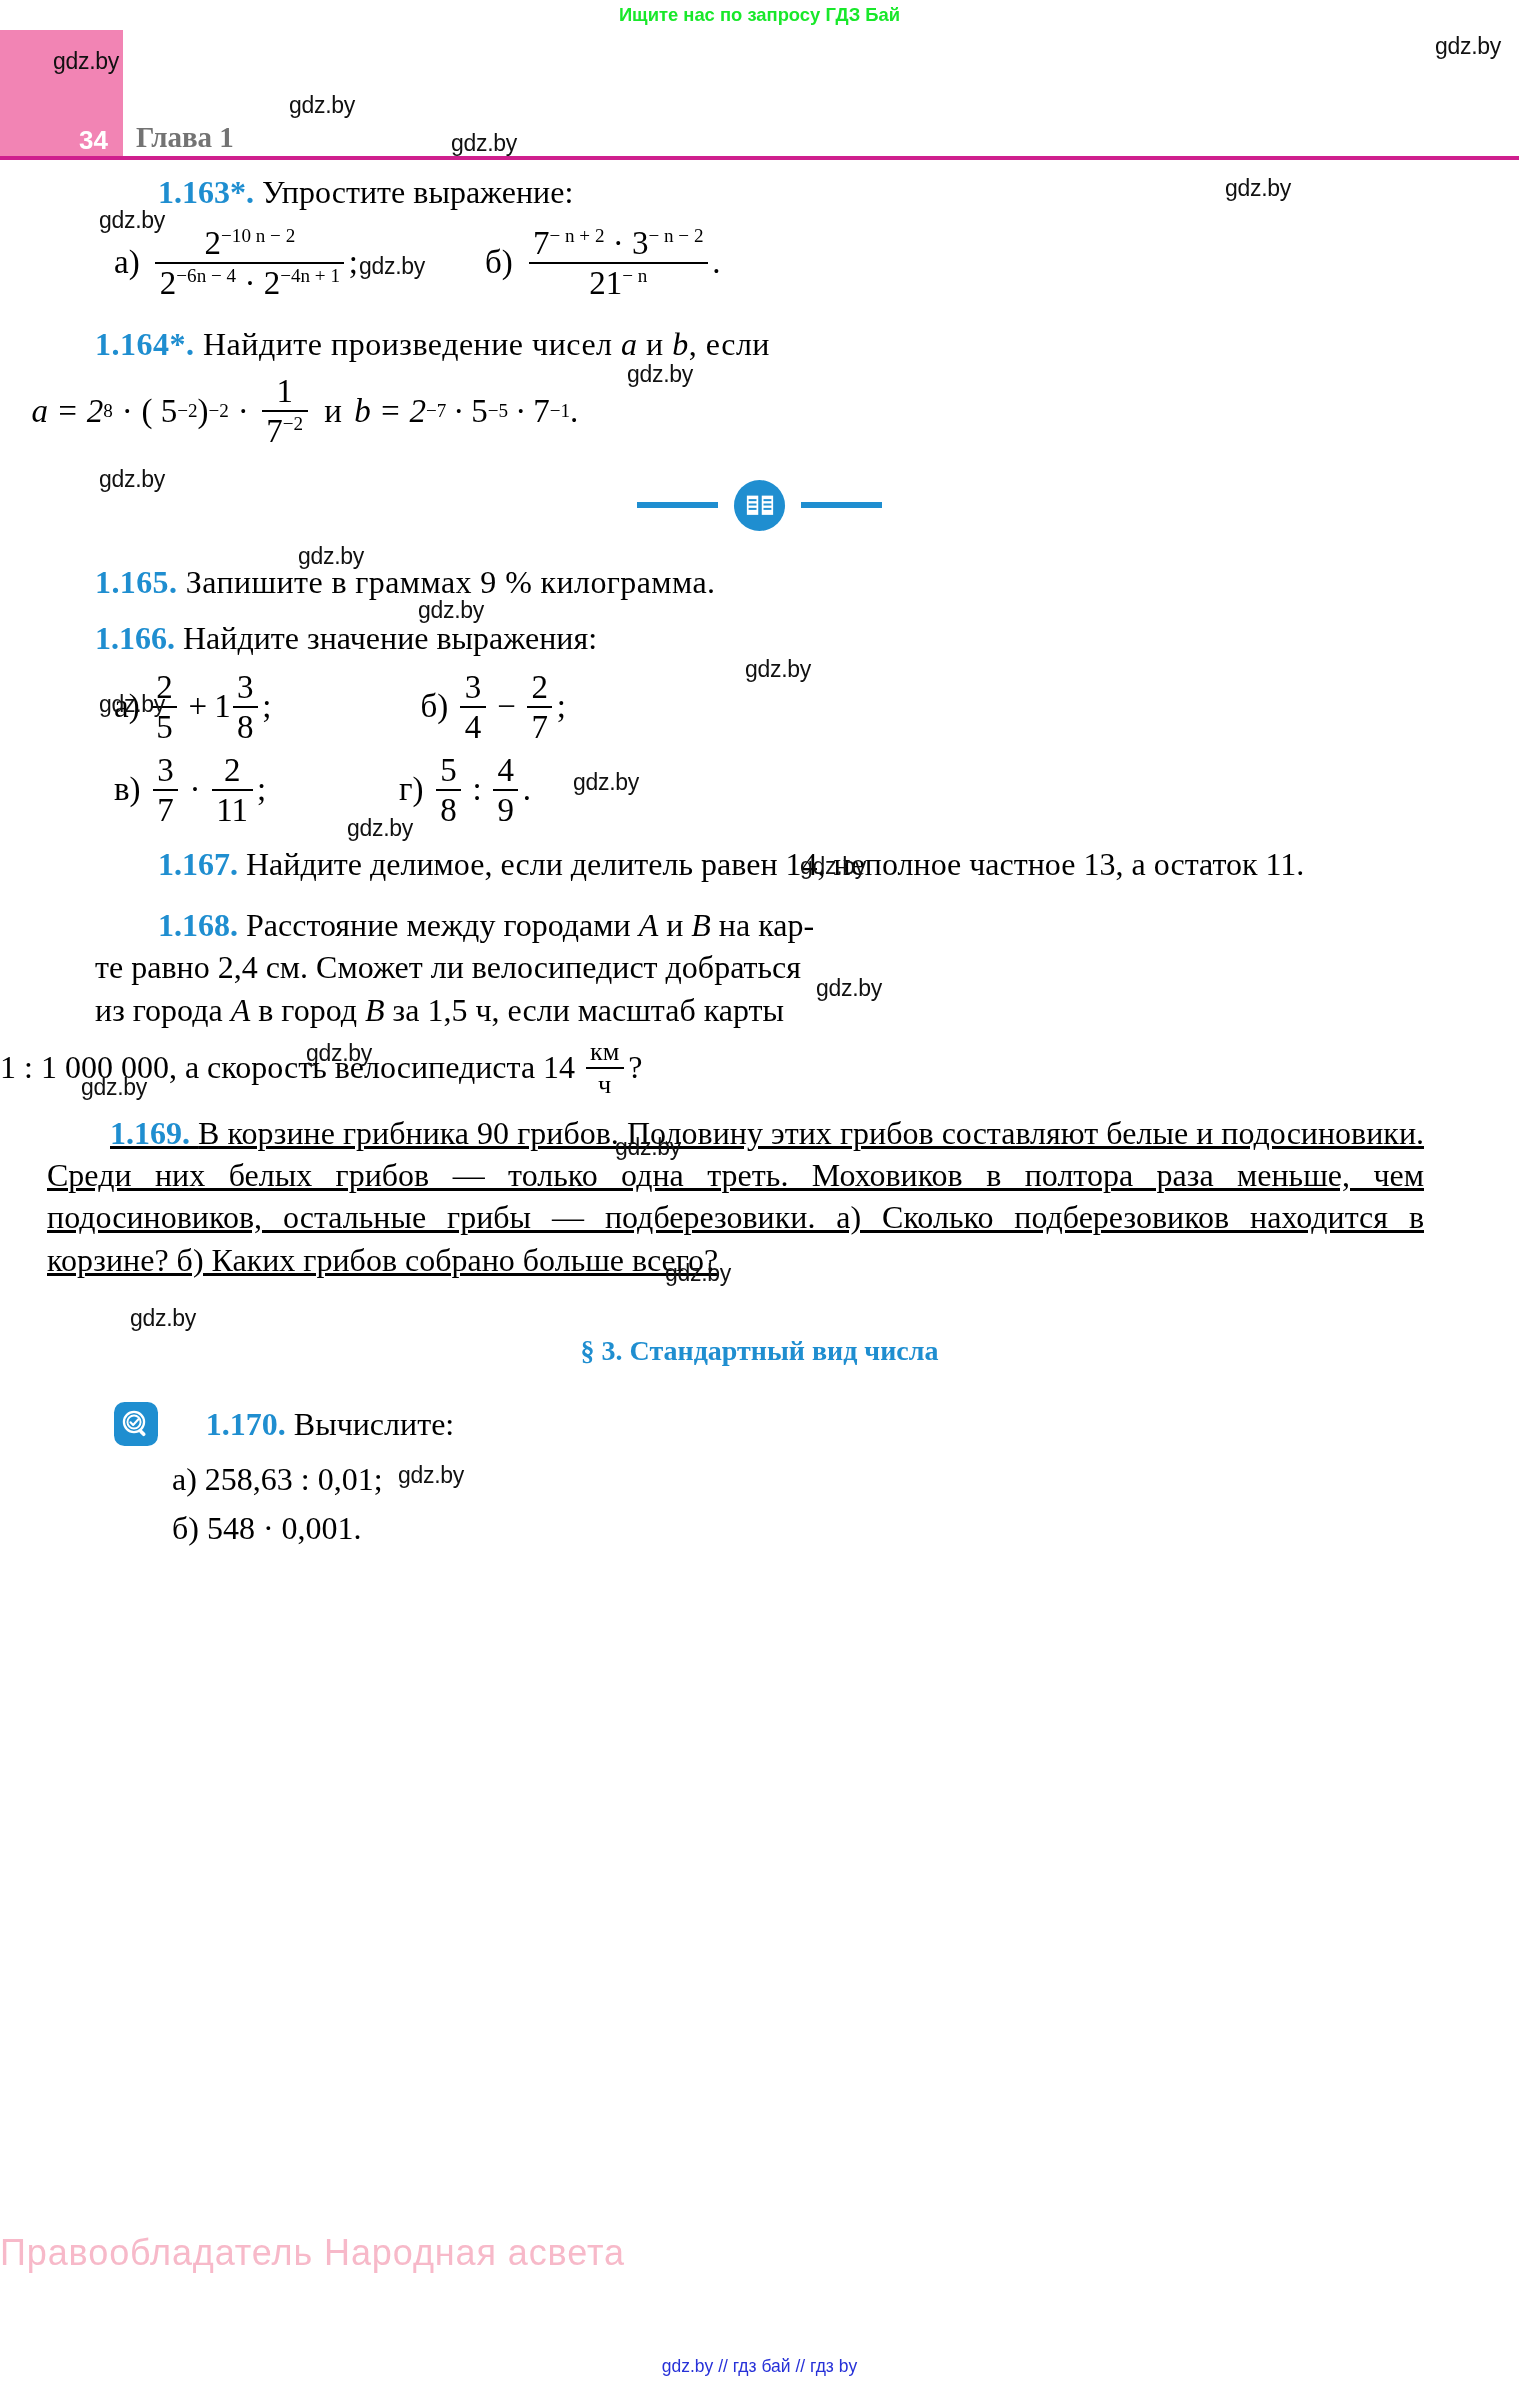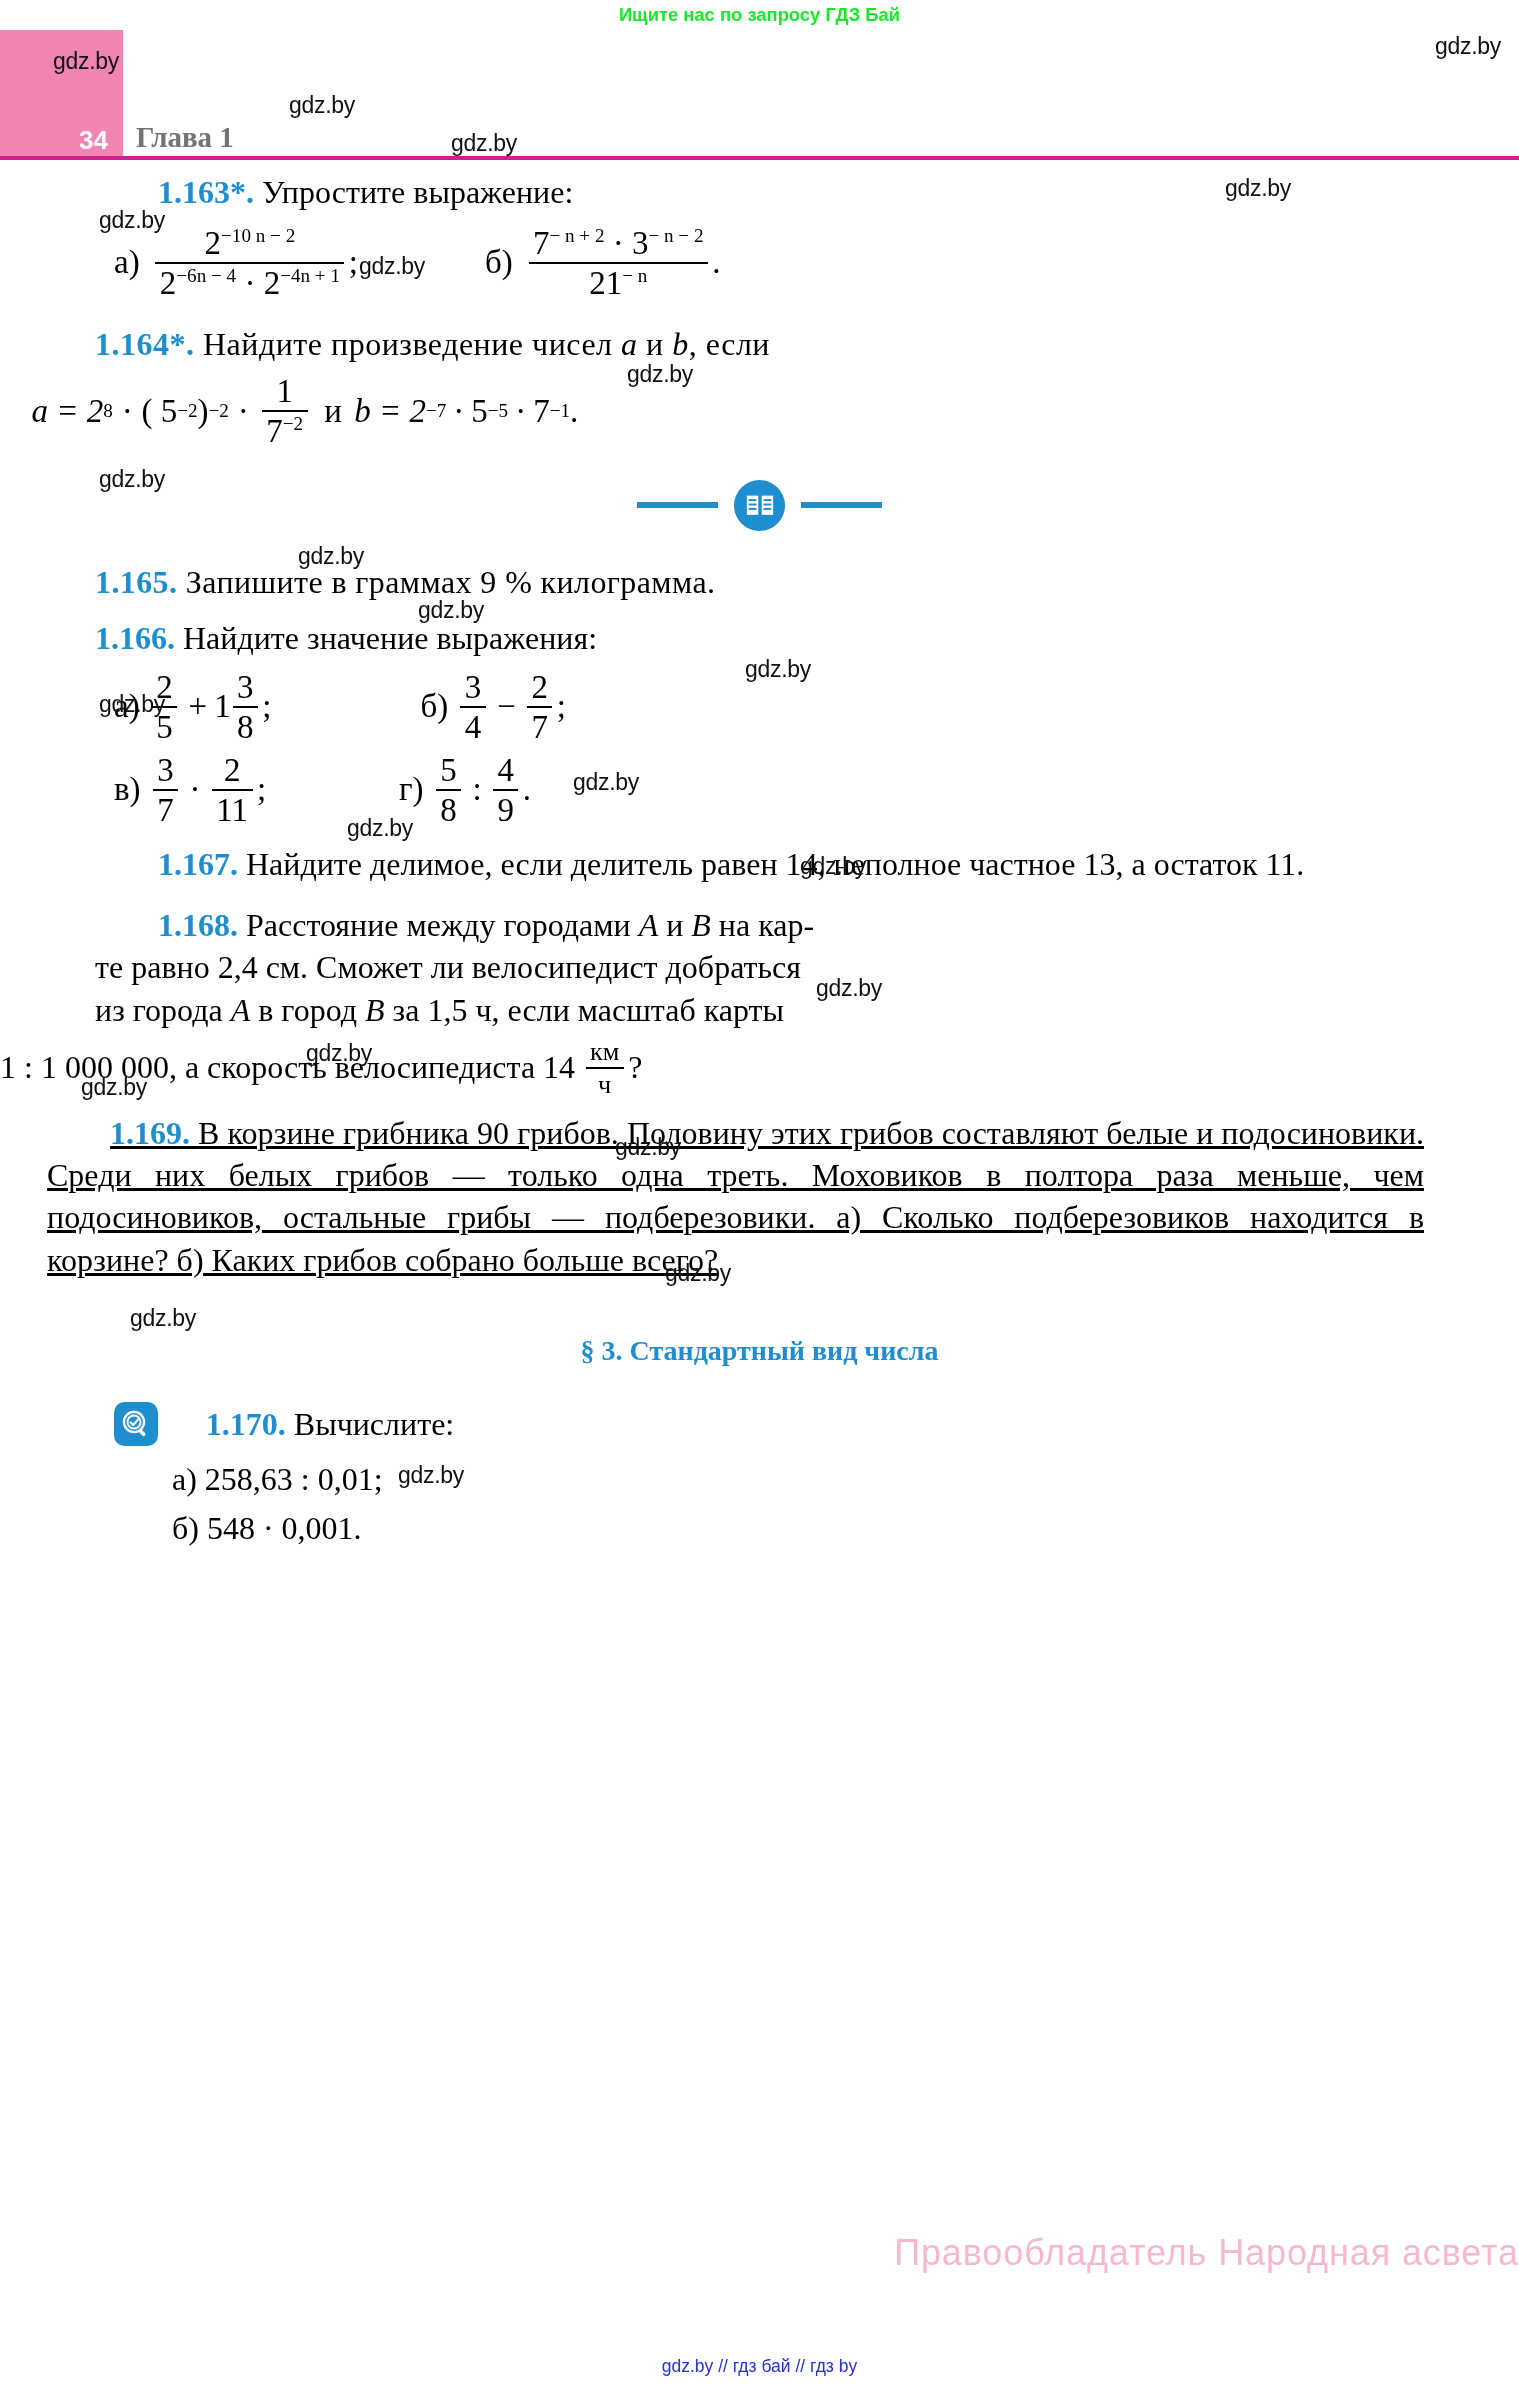--- a/index.html
+++ b/index.html
@@ -32,21 +32,21 @@
     font-family: "Liberation Sans", sans-serif;
     font-size: 18.4px;
     font-weight: bold;
     color: #18e82a;
     z-index: 45;
   }
   .wm-rights {
     position: absolute;
     left: 0; width: 100%;
     top: 2232px;
-    text-align: right;
+    text-align: left;
     font-family: "Liberation Sans", sans-serif;
     font-size: 36px;
     color: #f7b9c9;
     letter-spacing: 0.9px;
     z-index: 30;
   }
   .wm-footer-links {
     position: absolute;
     left: 0; width: 100%;
     top: 2356px;

